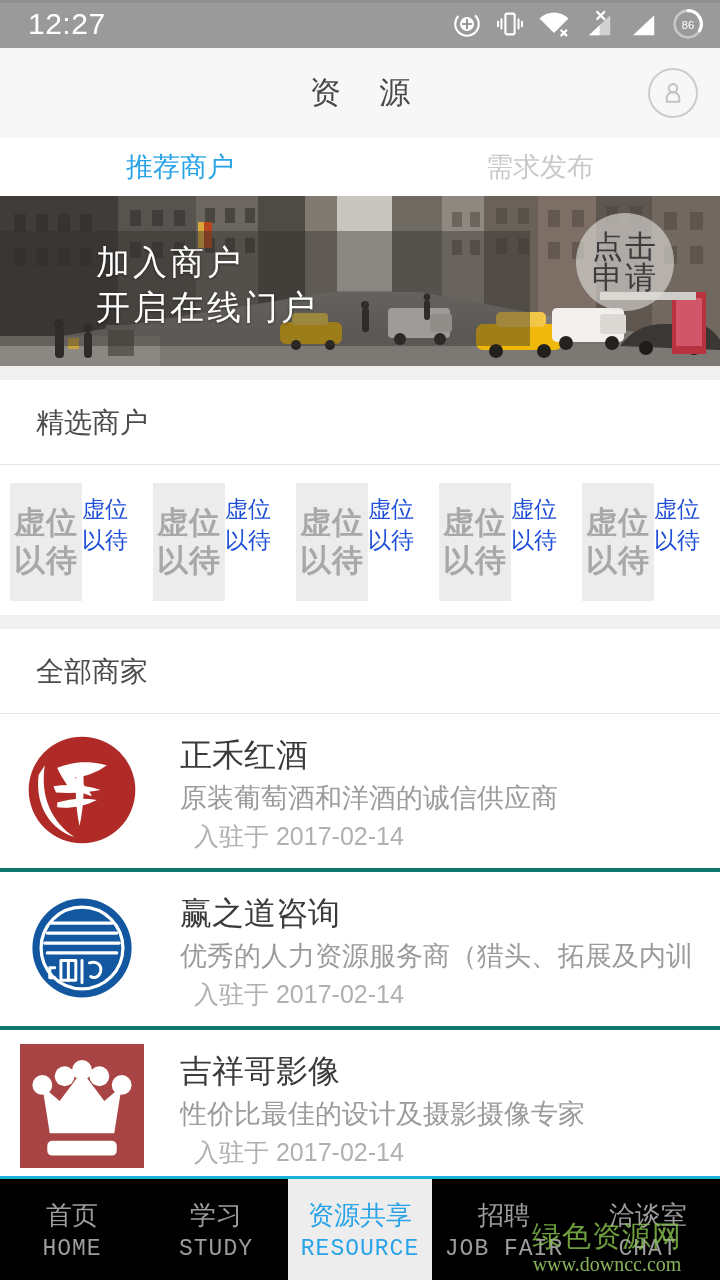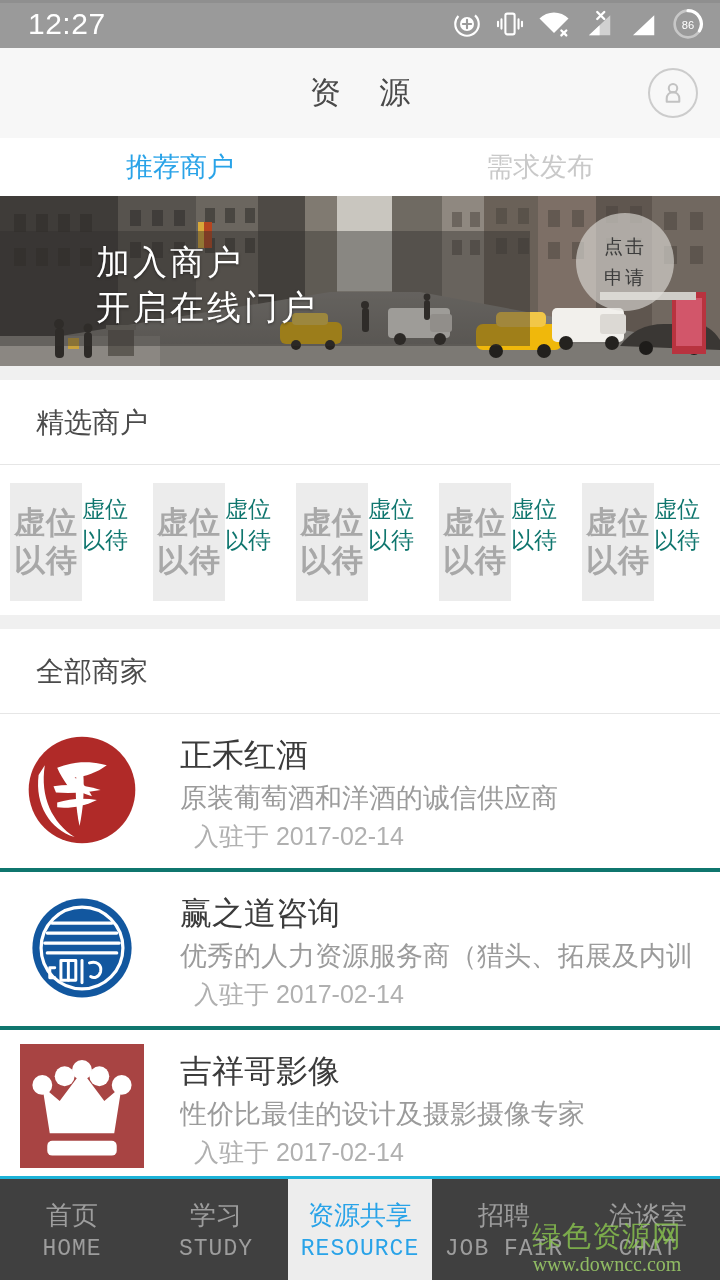--- a/index.html
+++ b/index.html
@@ -67,21 +67,21 @@
   .banner-text {
     position:absolute; left:96px; top:44px;
     color:#ffffff; font-size:34px; line-height:45px; letter-spacing:3px;
     text-shadow:0 1px 3px rgba(0,0,0,.45);
   }
   .apply-circle {
     position:absolute; right:46px; top:17px;
     width:98px; height:98px; border-radius:50%;
     background:rgba(225,223,218,.62);
     display:flex; flex-direction:column; align-items:center; justify-content:center;
-    color:#3c3c3c; font-size:19px; line-height:31px; letter-spacing:2px;
+    color:#3c3c3c; font-size:31px; line-height:31px; letter-spacing:2px;
   }
 
   
   .gap { height:14px; background:#f0f0f0; }
   .section-head {
     background:#ffffff; padding:24px 0 22px 36px;
     font-size:28px; color:#4b4b4b;
     border-bottom:1px solid #e6e6e6;
   }
 
@@ -91,21 +91,21 @@
     gap:0; justify-content:space-between;
   }
   .fcard { width:128px; display:flex; }
   .fthumb {
     width:118px; height:118px; background:#ececec;
     display:flex; flex-direction:column; align-items:center; justify-content:center;
     color:#a8a8a8; font-size:31px; font-weight:bold; line-height:38px;
     letter-spacing:1px;
   }
   .fthumb span { display:block; }
-  .fname { margin-top:11px; font-size:23px; color:#0f766e; }
+  .fname { margin-top:11px; font-size:23px; color:#1d4ed8; }
 
   
   .mlist { background:#ffffff; }
   .mrow {
     display:flex; align-items:flex-start;
     padding:14px 0 14px 20px;
     border-bottom:4px solid #0f766e;
     min-height:136px;
   }
   .mlogo { width:124px; height:124px; flex:0 0 124px; position:relative; }
@@ -114,21 +114,21 @@
   .mdesc {
     font-size:27px; color:#9b9b9b; line-height:40px; margin-top:2px;
     white-space:nowrap; overflow:hidden;
   }
   .mdate { font-size:25px; color:#b0b0b0; line-height:36px; padding-left:14px; }
 
   
   .filler { background:#f0f0f0; height:53px; }
   .bottomnav {
     position:absolute; left:0; bottom:0; width:720px; height:104px;
-    background:#404040; border-top:3px solid #1cb3d8;
+    background:#000000; border-top:3px solid #1cb3d8;
     display:flex;
   }
   .navitem {
     flex:1; display:flex; flex-direction:column;
     align-items:center; justify-content:center; gap:3px;
     position:relative;
   }
   .navitem.active { background:#ededed; }
   .nav-cn { font-size:26px; color:#9d9d9d; }
   .nav-en { font-size:23px; color:#9d9d9d; font-family:"Liberation Mono","DejaVu Sans Mono",monospace; letter-spacing:1px; }

